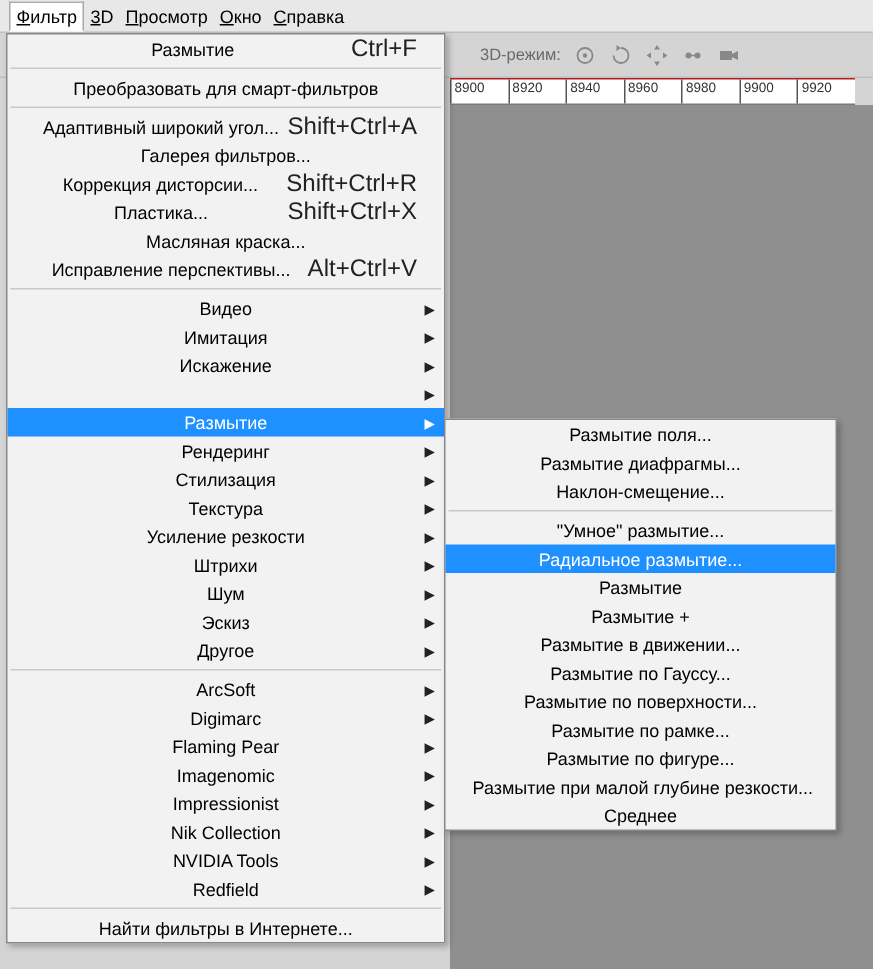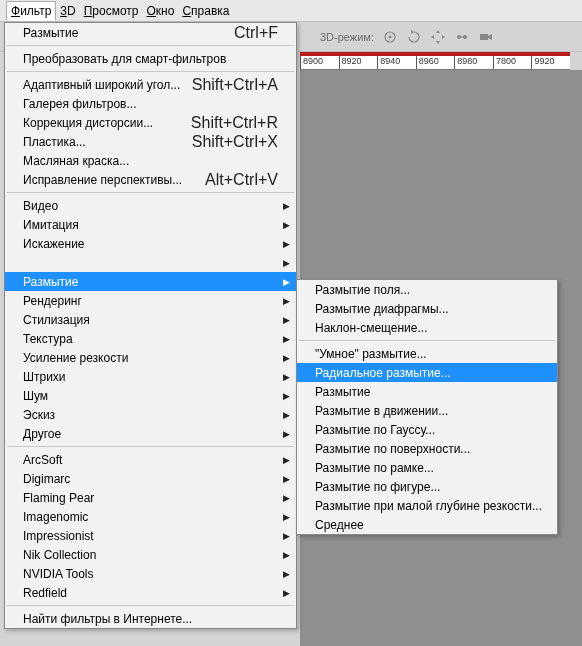--- a/index.html
+++ b/index.html
@@ -52,21 +52,21 @@
     color: #888;
   }
   .ruler {
     position: absolute;
     top: 52px;
     left: 300px;
     right: 12px;
     height: 18px;
     background: #fff;
     border-bottom: 1px solid #7a7a7a;
-    border-top: 4px solid #b91c1c;
+    border-top: 1px solid #b91c1c;
     display: flex;
   }
   .ruler .tick {
     position: relative;
     width: 40px;
     border-left: 1px solid #555;
     font-size: 9px;
     color: #333;
     padding-left: 2px;
     line-height: 10px;
@@ -98,20 +98,21 @@
     box-shadow: 2px 2px 4px rgba(0,0,0,0.25);
     z-index: 3;
   }
   .mrow {
     display: flex;
     align-items: center;
     height: 19px;
     padding: 0 18px 0 18px;
     cursor: default;
     position: relative;
+    text-align: center;
   }
   .mrow .label { flex: 1; white-space: nowrap; }
   .mrow .shortcut { color: #222; font-size: 16px; }
   .mrow .arrow {
     position: absolute;
     right: 6px;
     font-size: 9px;
     color: #222;
   }
   .mrow.hl {
@@ -170,21 +171,21 @@
       </svg>
   </span>
 </div>
 
 <div class="ruler" id="ruler">
     <div class="tick">8900</div>
     <div class="tick">8920</div>
     <div class="tick">8940</div>
     <div class="tick">8960</div>
     <div class="tick">8980</div>
-    <div class="tick">7800</div>
+    <div class="tick">9900</div>
     <div class="tick">9920</div>
   </div>
 <div class="canvas"></div>
 
 <div class="menu" id="menu">
     <div class="mrow">
       <span class="label">Размытие</span>
       <span class="shortcut">Ctrl+F</span>
     </div>
     <div class="msep"></div>
@@ -318,20 +319,23 @@
     <div class="mrow">
       <span class="label">"Умное" размытие...</span>
     </div>
     <div class="mrow hl">
       <span class="label">Радиальное размытие...</span>
     </div>
     <div class="mrow">
       <span class="label">Размытие</span>
     </div>
     <div class="mrow">
+      <span class="label">Размытие +</span>
+    </div>
+    <div class="mrow">
       <span class="label">Размытие в движении...</span>
     </div>
     <div class="mrow">
       <span class="label">Размытие по Гауссу...</span>
     </div>
     <div class="mrow">
       <span class="label">Размытие по поверхности...</span>
     </div>
     <div class="mrow">
       <span class="label">Размытие по рамке...</span>

